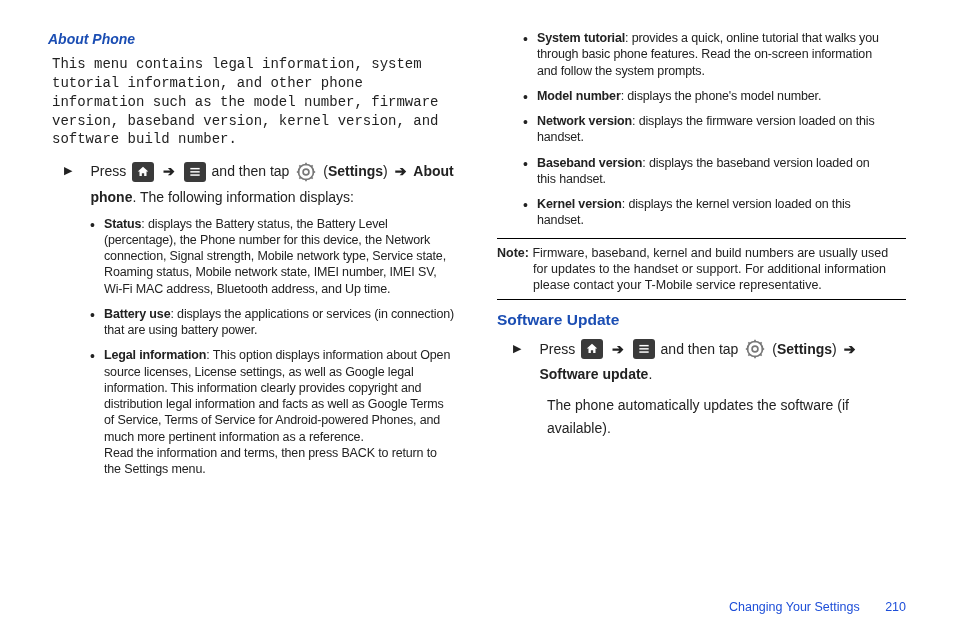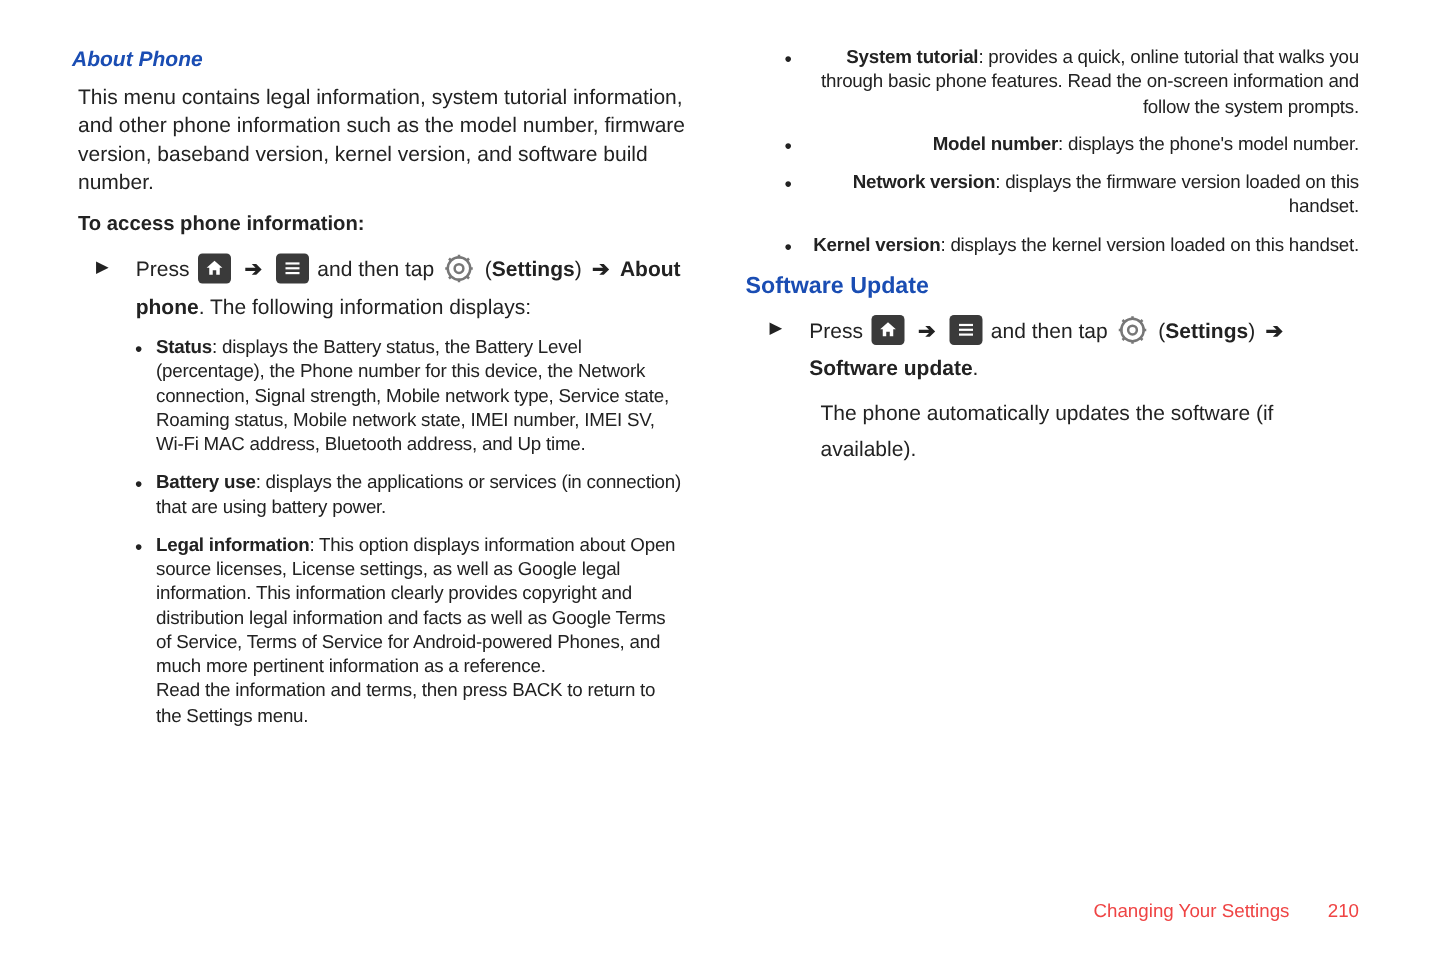--- a/index.html
+++ b/index.html
@@ -32,20 +32,21 @@
   .heading-blue {
     color: #1a4db3;
     font-weight: bold;
     font-size: 15.5px;
     margin: 10px 0 6px 0;
   }
   .body-text {
     font-size: 14px;
     margin: 0 0 10px 4px;
     line-height: 1.35;
+    font-family: Liberation Mono, monospace;
   }
   .subhead-bold {
     font-weight: bold;
     font-size: 13.5px;
     margin: 0 0 8px 4px;
   }
   .step {
     display: flex;
     align-items: flex-start;
     margin: 0 0 6px 16px;
@@ -107,22 +108,21 @@
   ul.bullets > li::before {
     content: "•";
     position: absolute;
     left: 0;
     top: 0;
     font-size: 14px;
   }
   ul.bullets-right {
     list-style: none;
     padding: 0;
-    margin: 0 0 0 26px;
-    text-align: right;
+    margin: 0 16px 0 26px;
   }
   ul.bullets-right > li {
     position: relative;
     padding-left: 14px;
     margin-bottom: 9px;
     font-size: 12.5px;
     line-height: 1.3;
   }
   ul.bullets-right > li::before {
     content: "•";
@@ -142,34 +142,33 @@
   }
   .note-block .note-body {
     padding-left: 36px;
     text-indent: -36px;
   }
   .footer {
     position: absolute;
     bottom: 20px;
     right: 48px;
     font-size: 12.5px;
-    color: #ef4444;
+    color: #1d4ed8;
   }
   .footer .page-num { margin-left: 22px; }
   .step-text-block { margin: 4px 0 0 50px; font-size: 14px; line-height: 1.7; }
 </style>
 </head>
 <body>
 
 <div class="columns">
 
   <div class="col">
     <div class="heading-blue-italic">About Phone</div>
     <p class="body-text">This menu contains legal information, system tutorial information, and other phone information such as the model number, firmware version, baseband version, kernel version, and software build number.</p>
-    <p class="subhead-bold">To access phone information:</p>
 
     <div class="step">
       <span class="step-marker">▶</span>
       <div class="step-content">
         <span>Press</span>
         <span class="icon-box">
           <svg viewBox="0 0 24 24">
               <path fill="#fff" d="M12 3l9 8h-3v8h-4v-5h-4v5H6v-8H3z"></path>
             </svg>
         </span>
@@ -209,23 +208,27 @@
       <li><b>Battery use</b><span>: displays the applications or services (in connection) that are using battery power.</span></li>
       <li><b>Legal information</b><span>: This option displays information about Open source licenses, License settings, as well as Google legal information. This information clearly provides copyright and distribution legal information and facts as well as Google Terms of Service, Terms of Service for Android-powered Phones, and much more pertinent information as a reference.</span><br><span>Read the information and terms, then press BACK to return to the Settings menu.</span></li>
     </ul>
   </div>
 
   <div class="col">
     <ul class="bullets-right cond">
       <li><b>System tutorial</b><span>: provides a quick, online tutorial that walks you through basic phone features. Read the on-screen information and follow the system prompts.</span></li>
       <li><b>Model number</b><span>: displays the phone's model number.</span></li>
       <li><b>Network version</b><span>: displays the firmware version loaded on this handset.</span></li>
+      <li><b>Baseband version</b><span>: displays the baseband version loaded on this handset.</span></li>
       <li><b>Kernel version</b><span>: displays the kernel version loaded on this handset.</span></li>
     </ul>
 
+    <div class="note-block">
+      <div class="note-body"><b>Note:</b><span> Firmware, baseband, kernel and build numbers are usually used for updates to the handset or support. For additional information please contact your T-Mobile service representative.</span></div>
+    </div>
 
     <div class="heading-blue">Software Update</div>
 
     <div class="step">
       <span class="step-marker">▶</span>
       <div class="step-content">
         <span>Press</span>
         <span class="icon-box">
           <svg viewBox="0 0 24 24">
               <path fill="#fff" d="M12 3l9 8h-3v8h-4v-5h-4v5H6v-8H3z"></path>

